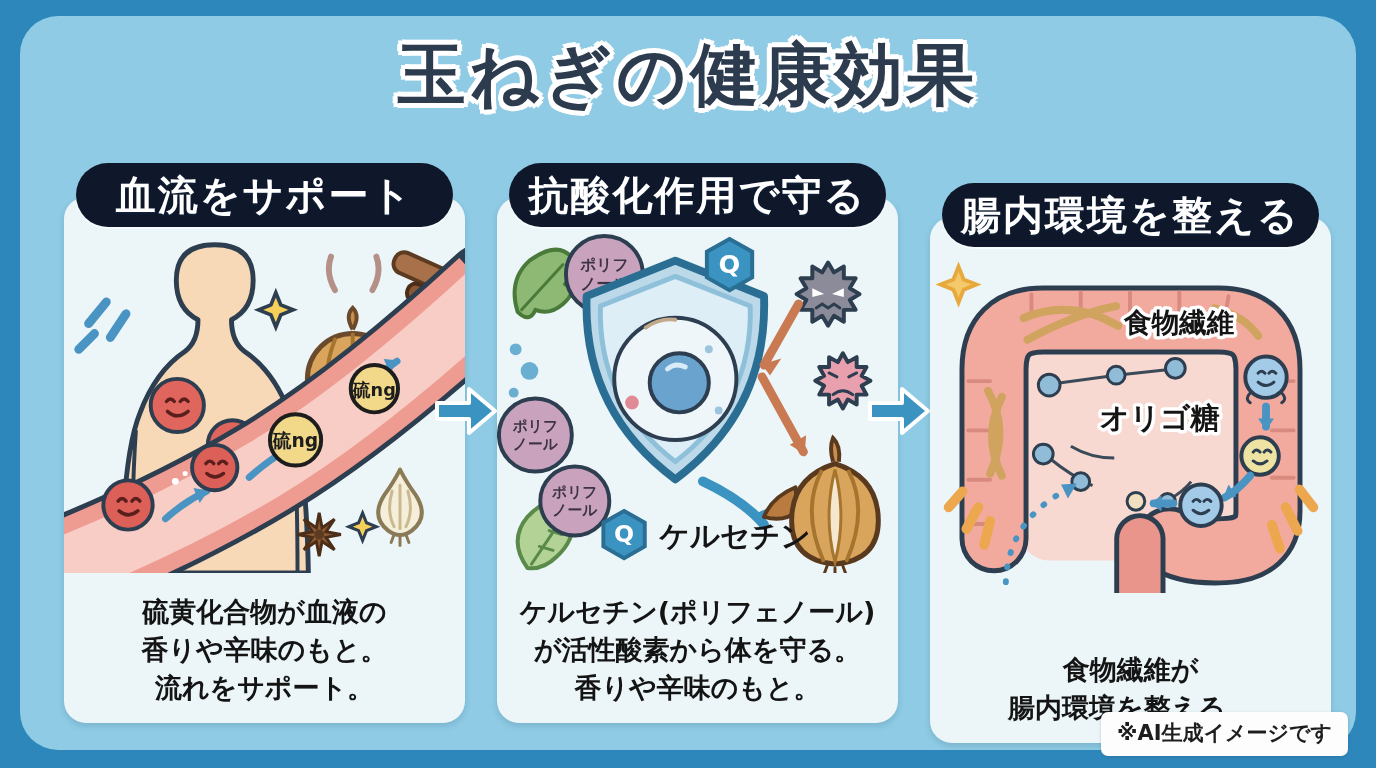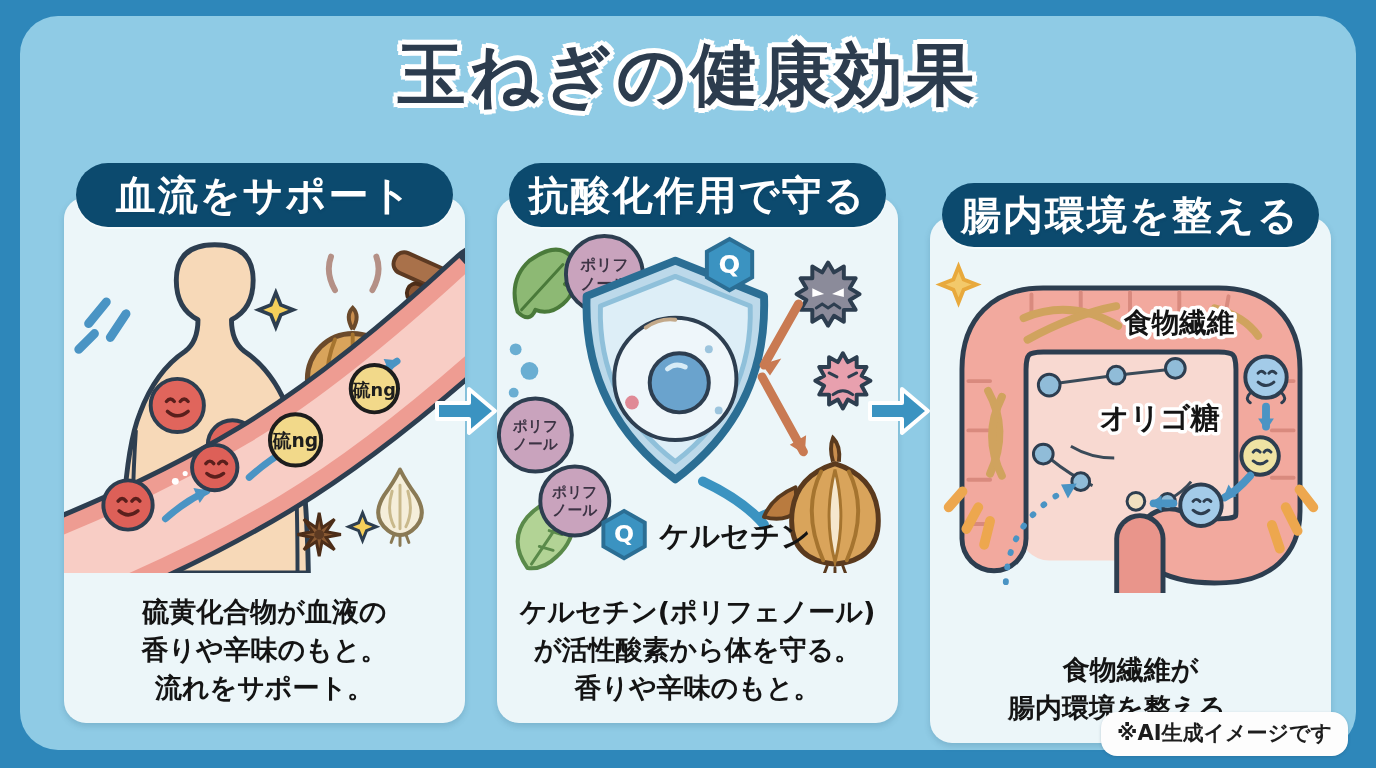--- a/index.html
+++ b/index.html
@@ -22,40 +22,40 @@
   }
   .column{position:absolute;top:163px;width:401px;height:560px;}
   .col1{left:64px;} .col2{left:497px;} .col3{left:930px;margin-top:20px;}
   .panel-card{
     position:absolute;left:0;top:34px;width:401px;height:526px;
     background:#ecf6f9;border-radius:22px;
     box-shadow:0 3px 6px rgba(30,70,100,.18);
   }
   .pill{
     position:absolute;left:12px;top:0;width:377px;height:64px;
-    background:#0c4a6e;border-radius:34px;
+    background:#0f172a;border-radius:34px;
     display:flex;align-items:center;justify-content:center;
     box-shadow:0 2px 0 rgba(255,255,255,.55);
     z-index:3;
   }
   .pill span{
     color:#fff;font-size:40px;font-weight:bold;letter-spacing:2px;
     text-shadow:0 2px 2px rgba(20,60,90,.25);
   }
   .illus{position:absolute;left:0;top:70px;width:401px;height:340px;z-index:2;}
   .panel-text{
     position:absolute;left:0;bottom:16px;width:100%;z-index:2;
     text-align:center;color:#141414;font-weight:bold;
     font-size:27px;line-height:38px;letter-spacing:0px;
   }
   .flow-arrow{position:absolute;top:382px;width:66px;height:58px;z-index:4;}
   .fa1{left:433px;} .fa2{left:866px;}
   .footnote{
     position:absolute;right:28px;top:712px;z-index:6;
-    background:#fdfdfd;border-radius:16px;
+    background:#fdfdfd;border-radius:7px;
     padding:7px 16px 9px 16px;
     font-size:21px;font-weight:bold;color:#1d1d1d;
     box-shadow:0 1px 3px rgba(30,70,100,.25);
   }
   svg text{font-family:"DejaVu Sans","Liberation Sans",sans-serif;}
   .svg-label{font-weight:bold;fill:#141414;paint-order:stroke;stroke:#ffffff;stroke-width:7px;stroke-linejoin:round;}
   .bubble-label{font-weight:bold;fill:#3c3344;}
   .q-label{font-weight:bold;fill:#ffffff;}
 </style>
 </head>

